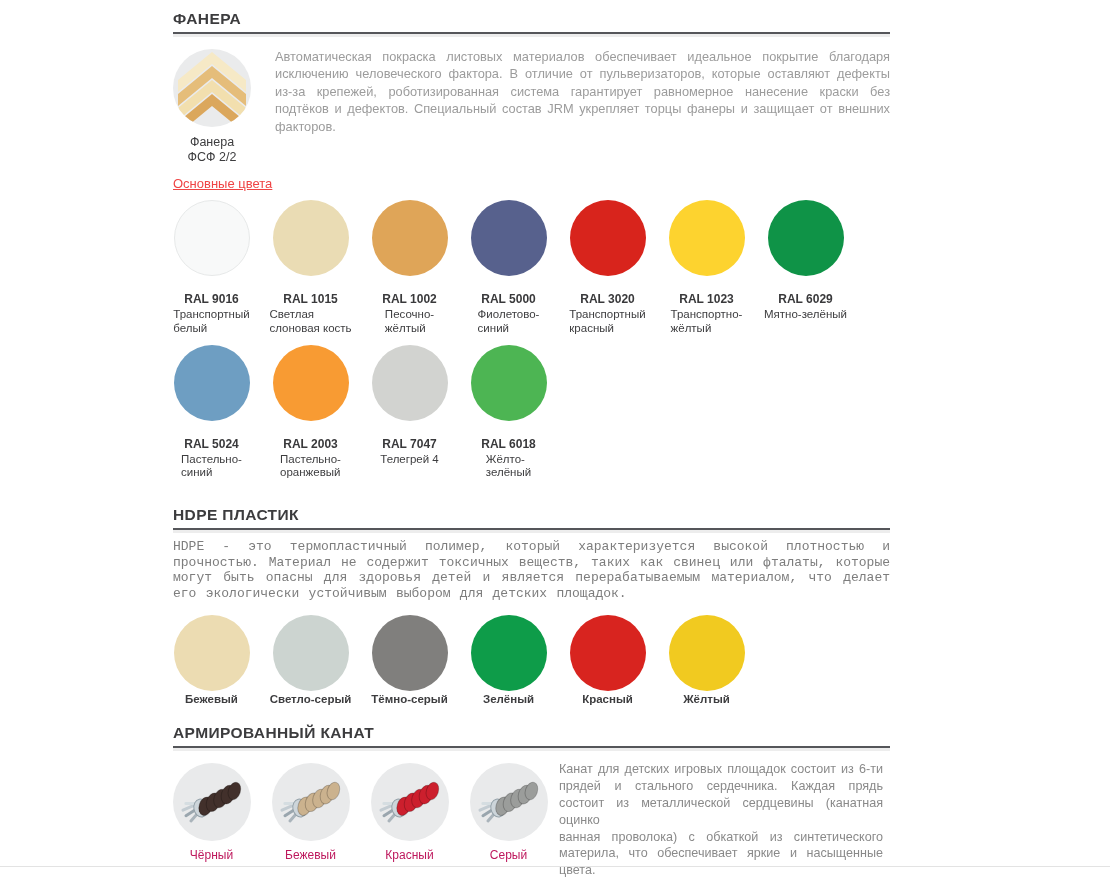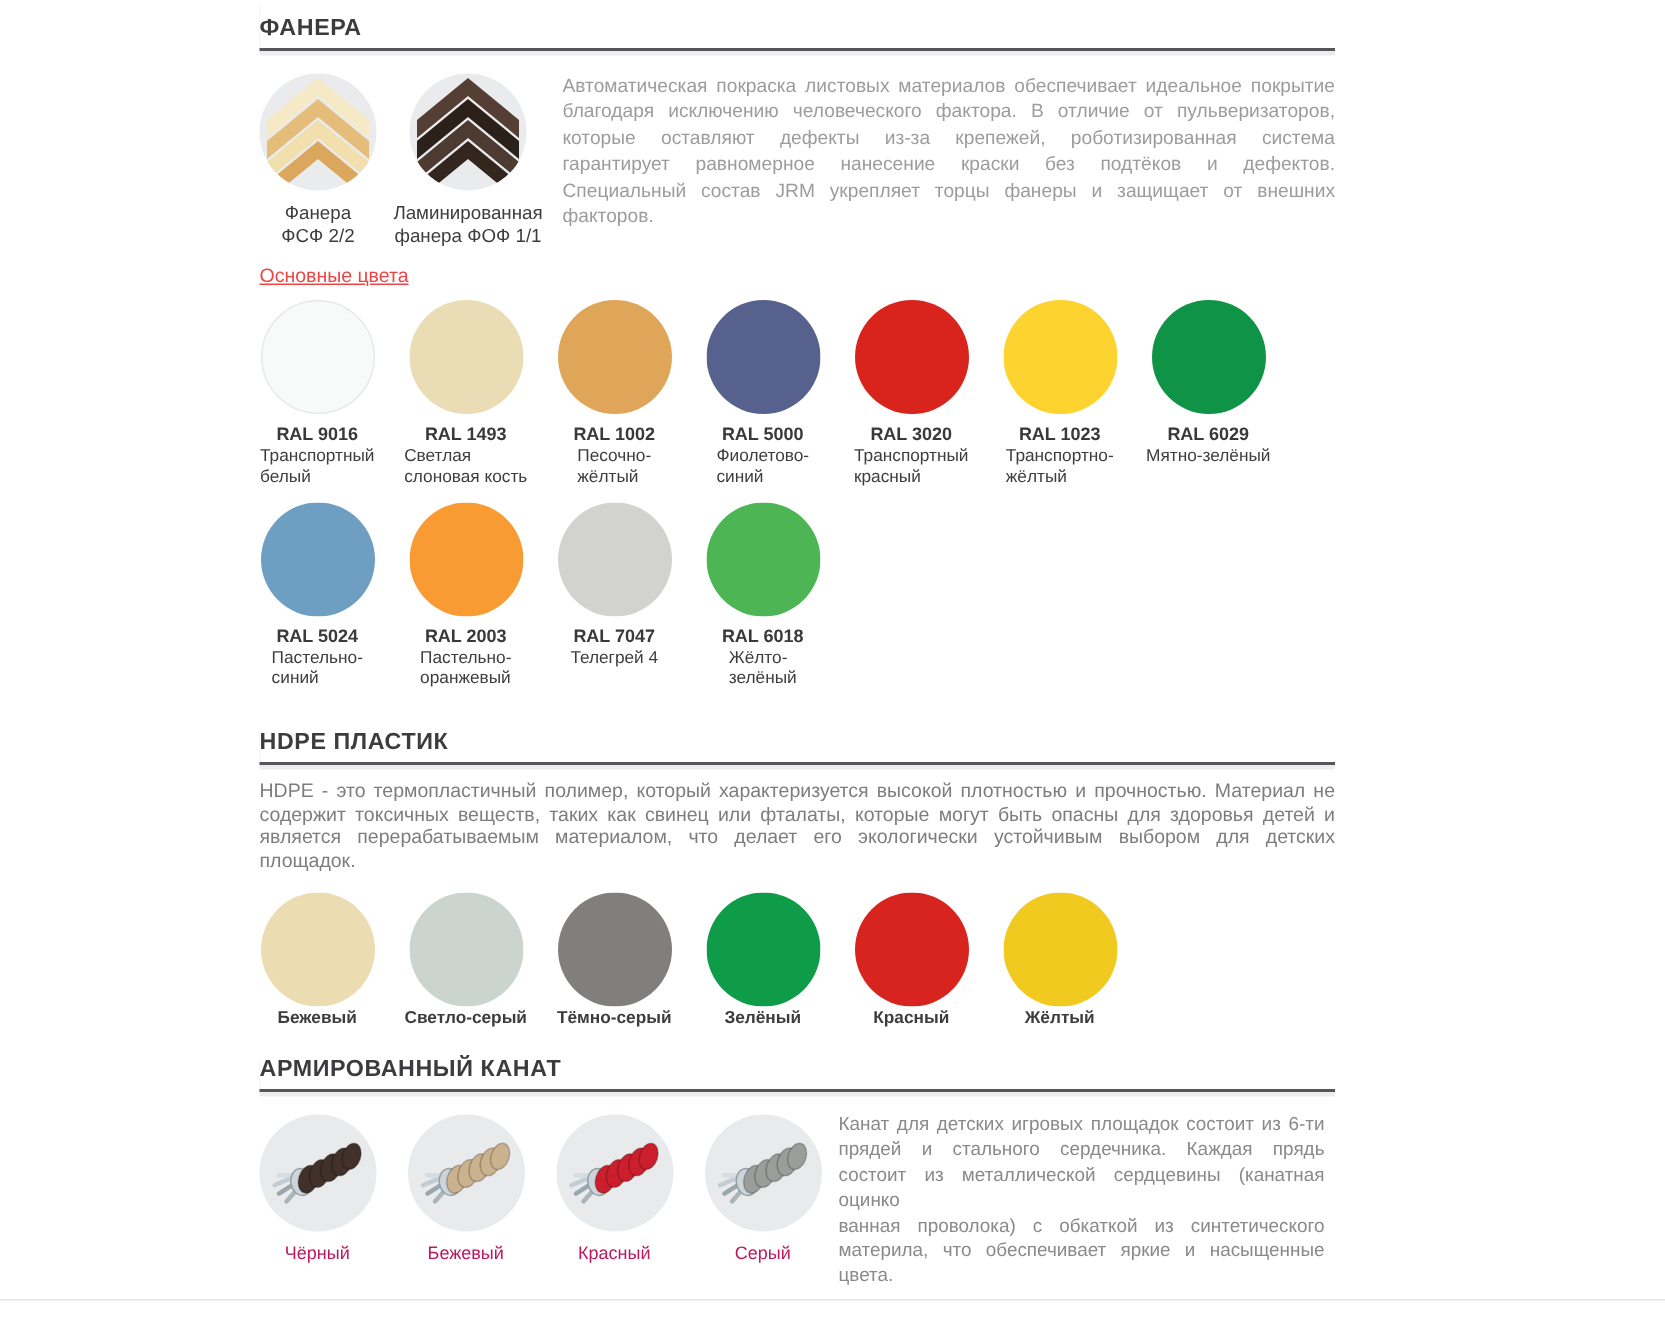--- a/index.html
+++ b/index.html
@@ -29,30 +29,30 @@
     flex:1; margin-left:13px; font-size:12.8px; line-height:17.4px;
     color:#9c9c9c; text-align:justify; word-spacing:2px;
   }
 
   .group-label { font-size:13px; color:#ef4444; margin-top:11px;text-decoration:underline; }
 
   .swatch-row { display:flex; margin-left:-11px; margin-top:9px; }
   .sw { width:99px; display:flex; flex-direction:column; align-items:center; }
   .dot { width:76px; height:76px; border-radius:50%; border:1px solid transparent; }
   .dot-bordered { border-color:#e7e9e9; }
-  .sw .code { margin-top:6px; font-size:12px; font-weight:bold; color:#39393b; }
+  .sw .code { margin-top:16px; font-size:12px; font-weight:bold; color:#39393b; }
   .sw .name {
     margin-top:2px; font-size:11.5px; line-height:13.8px; 
     color:#3d3d3f; white-space:pre-line;
   }
 
   #hdpe-title { margin-top:26px; }
   .hdpe-par {
     margin-top:9px; font-size:13px; line-height:15.6px; color:#7d7d7d;
-    text-align:justify; word-spacing:1.5px;
+    text-align:justify; word-spacing:1.5px;font-family:Liberation Mono, monospace;
   }
   .hdpe-row { margin-top:13px; }
 
   #rope-title { margin-top:18px; }
   .rope-flex { display:flex; margin-top:13px; }
   .rope-col { display:flex; margin-left:-11px; }
   .rope-item { width:99px; display:flex; flex-direction:column; align-items:center; }
   .rope-item svg { width:80px; height:82px; }
   .rope-item .name { margin-top:5px; font-size:12px; color:#be185d; }
   .rope-par {
@@ -103,55 +103,37 @@
             <polygon points="6,74 40,46 74,74 74,86 40,58 6,86" fill="#dba75c"></polygon>
             <polygon points="6,60 40,32 74,60 74,72 40,44 6,72" fill="#f2dfae"></polygon>
             <polygon points="6,46 40,18 74,46 74,58 40,30 6,58" fill="#e5bd7a"></polygon>
             <polygon points="6,32 40,4 74,32 74,44 40,16 6,44" fill="#f6e9c6"></polygon>
           </g>
         </svg>
         <div class="photo-label">Фанера
 ФСФ 2/2</div>
       </div>
 
-      <div class="photo-item">
-        <svg viewBox="0 0 80 80">
-          <defs>
-              <clipPath id="c2">
-                <circle cx="40" cy="40" r="39"></circle>
-              </clipPath>
-            </defs>
-          <circle cx="40" cy="40" r="39" fill="#eaebec"></circle>
-          <g clip-path="url(#c2)">
-            <polygon points="6,74 40,46 74,74 74,86 40,58 6,86" fill="#33261f"></polygon>
-            <polygon points="6,60 40,32 74,60 74,72 40,44 6,72" fill="#4d3a31"></polygon>
-            <polygon points="6,46 40,18 74,46 74,58 40,30 6,58" fill="#2c201b"></polygon>
-            <polygon points="6,32 40,4 74,32 74,44 40,16 6,44" fill="#553f35"></polygon>
-          </g>
-        </svg>
-        <div class="photo-label">Ламинированная
-фанера ФОФ 1/1</div>
-      </div>
     </div>
 
     <p class="ply-par">Автоматическая покраска листовых материалов обеспечивает идеальное покрытие благодаря исключению человеческого фактора. В отличие от пульверизаторов, которые оставляют дефекты из-за крепежей, роботизированная система гарантирует равномерное нанесение краски без подтёков и дефектов. Специальный состав JRM укрепляет торцы фанеры и защищает от внешних факторов.</p>
   </div>
 
   <div class="group-label">Основные цвета</div>
 
   <div class="swatch-row">
     <div class="sw">
       <div class="dot dot-bordered" style="background: rgb(248, 249, 249);"></div>
       <div class="code">RAL 9016</div>
       <div class="name">Транспортный
 белый</div>
     </div>
     <div class="sw">
       <div class="dot" style="background: rgb(234, 220, 180);"></div>
-      <div class="code">RAL 1493</div>
+      <div class="code">RAL 1015</div>
       <div class="name">Светлая
 слоновая кость</div>
     </div>
     <div class="sw">
       <div class="dot" style="background: rgb(223, 165, 88);"></div>
       <div class="code">RAL 1002</div>
       <div class="name">Песочно-
 жёлтый</div>
     </div>
     <div class="sw">

